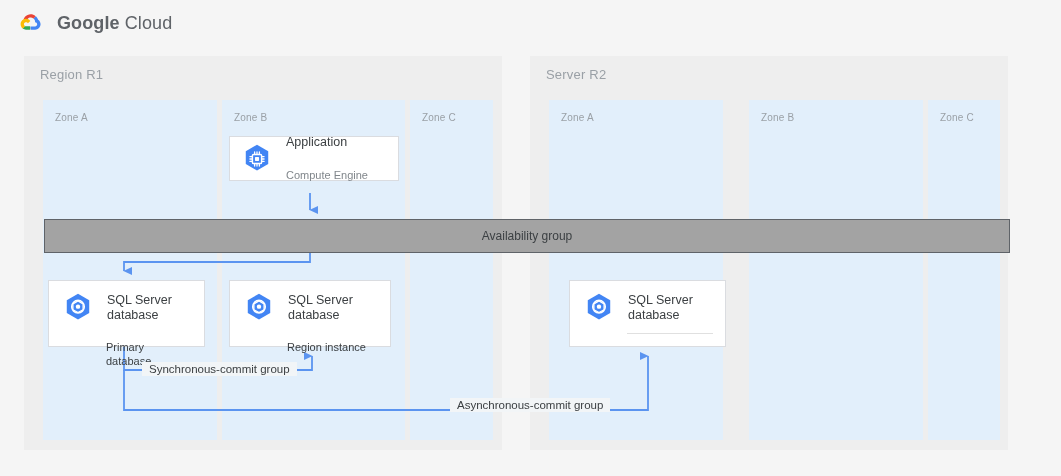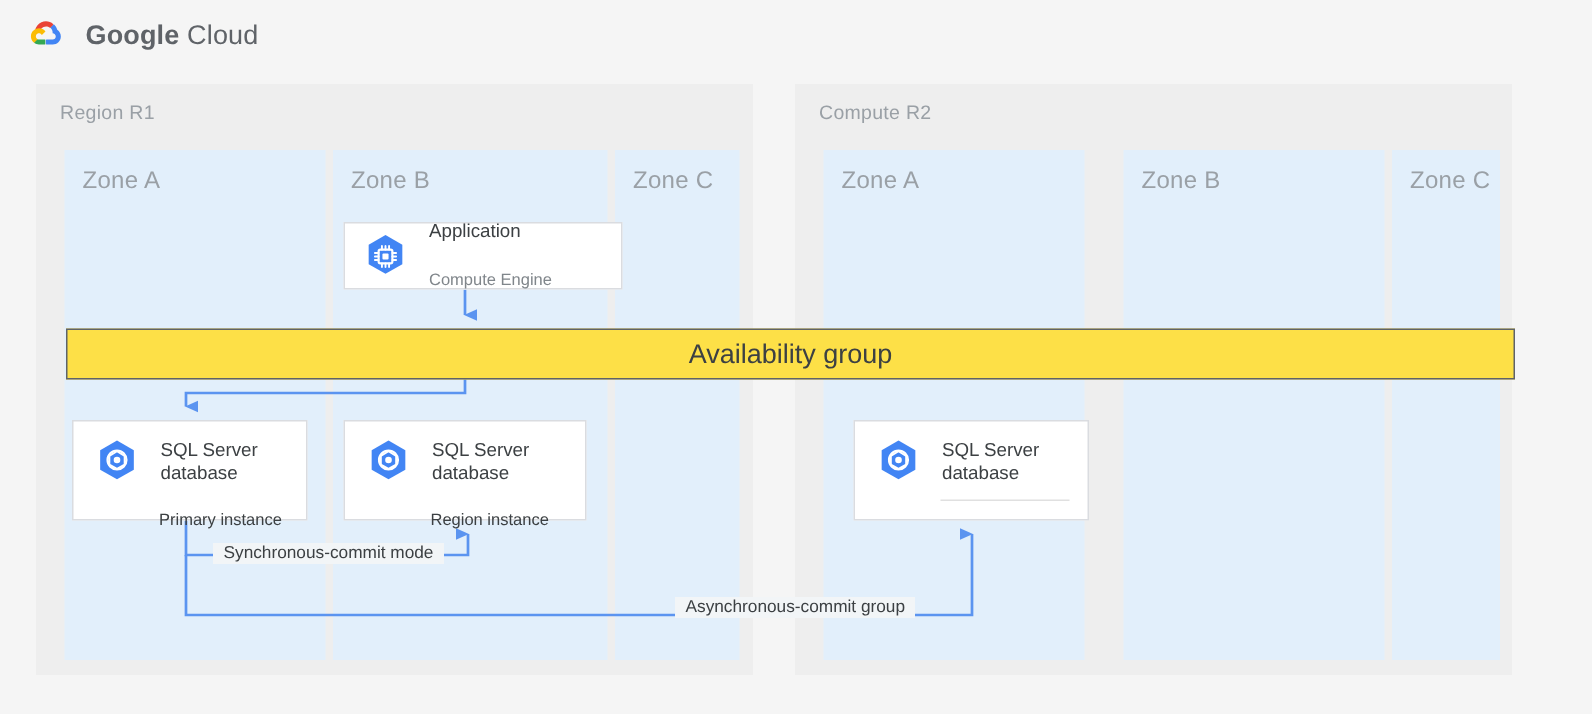--- a/index.html
+++ b/index.html
@@ -26,21 +26,21 @@
   }
   .region-label {
     position: absolute; left: 16px; top: 11px;
     font-size: 13px; color: #9aa0a6; letter-spacing: .2px;
   }
   #region-r1 { left: 24px; top: 56px; width: 478px; height: 394px; }
   #region-r2 { left: 530px; top: 56px; width: 478px; height: 394px; }
 
   
   .zone { position: absolute; background: #e2effb; top: 100px; height: 340px; }
-  .zone-label { position: absolute; left: 12px; top: 12px; font-size: 16px; color: #9aa0a6; letter-spacing: .2px; }
+  .zone-label { position: absolute; left: 12px; top: 12px; font-size: 10px; color: #9aa0a6; letter-spacing: .2px; }
 
   
   #r1-zone-a { left: 43px;  width: 174px; }
   #r1-zone-b { left: 222px; width: 183px; }
   #r1-zone-c { left: 410px; width: 83px; }
   
   #r2-zone-a { left: 549px; width: 174px; }
   #r2-zone-b { left: 749px; width: 174px; }
   #r2-zone-c { left: 928px; width: 72px; }
 
@@ -52,33 +52,33 @@
     z-index: 5;
   }
   .card-main { display: flex; align-items: center; padding: 10px 12px 8px 12px; }
   .card-icon { width: 34px; height: 34px; flex: none; margin-right: 12px; }
   .card-text { display: flex; flex-direction: column; justify-content: center; }
   .card-title { font-size: 12.5px; color: #3c4043; line-height: 15px; }
   .card-sub { font-size: 11px; color: #80868b; line-height: 14px; margin-top: 18px; }
   .card-divider { height: 1px; background: #e0e0e0; margin: 0 12px 0 57px; }
   .card-footer { font-size: 11px; color: #3c4043; padding: 7px 12px 8px 57px; line-height: 14px; }
 
-  #app-node { left: 229px; top: 148px; width: 186px; height: 45px; justify-content: center; }
+  #app-node { left: 229px; top: 136px; width: 170px; height: 45px; justify-content: center; }
   #app-node .card-main { padding: 5px 10px 5px 10px; }
 
   #db-primary   { left: 48px;  top: 280px; width: 157px; height: 67px; }
   #db-standby   { left: 229px; top: 280px; width: 162px; height: 67px; }
   #db-secondary { left: 569px; top: 280px; width: 157px; height: 67px; }
 
   
   #availability-group {
     position: absolute; left: 44px; top: 219px; width: 966px; height: 34px;
-    background: #fde047; border: 1px solid #5f6368;
+    background: #a3a3a3; border: 1px solid #5f6368;
     display: flex; align-items: center; justify-content: center;
-    font-size: 18px; color: #3c4043; z-index: 6;
+    font-size: 12px; color: #3c4043; z-index: 6;
   }
 
   
   #connectors { position: absolute; left: 0; top: 0; width: 1061px; height: 476px; z-index: 4; pointer-events: none; }
 
   
   .edge-label {
     position: absolute; font-size: 11.5px; color: #3c4043;
     background: #f2f5f7; padding: 1px 7px; white-space: nowrap; z-index: 8;
   }
@@ -109,21 +109,21 @@
     <div class="zone-label">Zone A</div>
   </div>
   <div class="zone" id="r1-zone-b">
     <div class="zone-label">Zone B</div>
   </div>
   <div class="zone" id="r1-zone-c">
     <div class="zone-label">Zone C</div>
   </div>
 
   <div class="region" id="region-r2">
-    <div class="region-label">Compute R2</div>
+    <div class="region-label">Server R2</div>
   </div>
   <div class="zone" id="r2-zone-a">
     <div class="zone-label">Zone A</div>
   </div>
   <div class="zone" id="r2-zone-b">
     <div class="zone-label">Zone B</div>
   </div>
   <div class="zone" id="r2-zone-c">
     <div class="zone-label">Zone C</div>
   </div>
@@ -184,21 +184,21 @@
         <circle cx="20" cy="18.4" r="7.4" fill="none" stroke="#ffffff" stroke-width="1.8"></circle>
         <path d="M20,11.6 L26.0,15.2 L26.0,22.0 L20,25.4 L14.0,22.0 L14.0,15.2 Z" fill="none" stroke="#ffffff" stroke-width="1.5"></path>
         <circle cx="20" cy="18.4" r="2.6" fill="#ffffff"></circle>
       </svg>
       <div class="card-text">
         <div class="card-title">SQL Server</div>
         <div class="card-title">database</div>
       </div>
     </div>
     <div class="card-divider"></div>
-    <div class="card-footer">Primary instance</div>
+    <div class="card-footer">Primary database</div>
   </div>
 
   <div class="card" id="db-standby">
     <div class="card-main">
       <svg class="card-icon" viewBox="0 0 40 40">
         <path d="M20,3.2 L33.2,10.8 L33.2,26.0 L20,33.6 L6.8,26.0 L6.8,10.8 Z" fill="#4285F4"></path>
         <circle cx="20" cy="18.4" r="7.4" fill="none" stroke="#ffffff" stroke-width="1.8"></circle>
         <path d="M20,11.6 L26.0,15.2 L26.0,22.0 L20,25.4 L14.0,22.0 L14.0,15.2 Z" fill="none" stroke="#ffffff" stroke-width="1.5"></path>
         <circle cx="20" cy="18.4" r="2.6" fill="#ffffff"></circle>
       </svg>
@@ -220,16 +220,16 @@
         <circle cx="20" cy="18.4" r="2.6" fill="#ffffff"></circle>
       </svg>
       <div class="card-text">
         <div class="card-title">SQL Server</div>
         <div class="card-title">database</div>
       </div>
     </div>
     <div class="card-divider"></div>
   </div>
 
-  <div class="edge-label" id="label-sync">Synchronous-commit mode</div>
+  <div class="edge-label" id="label-sync">Synchronous-commit group</div>
   <div class="edge-label" id="label-async">Asynchronous-commit group</div>
 
 </div>
 
 </body></html>

